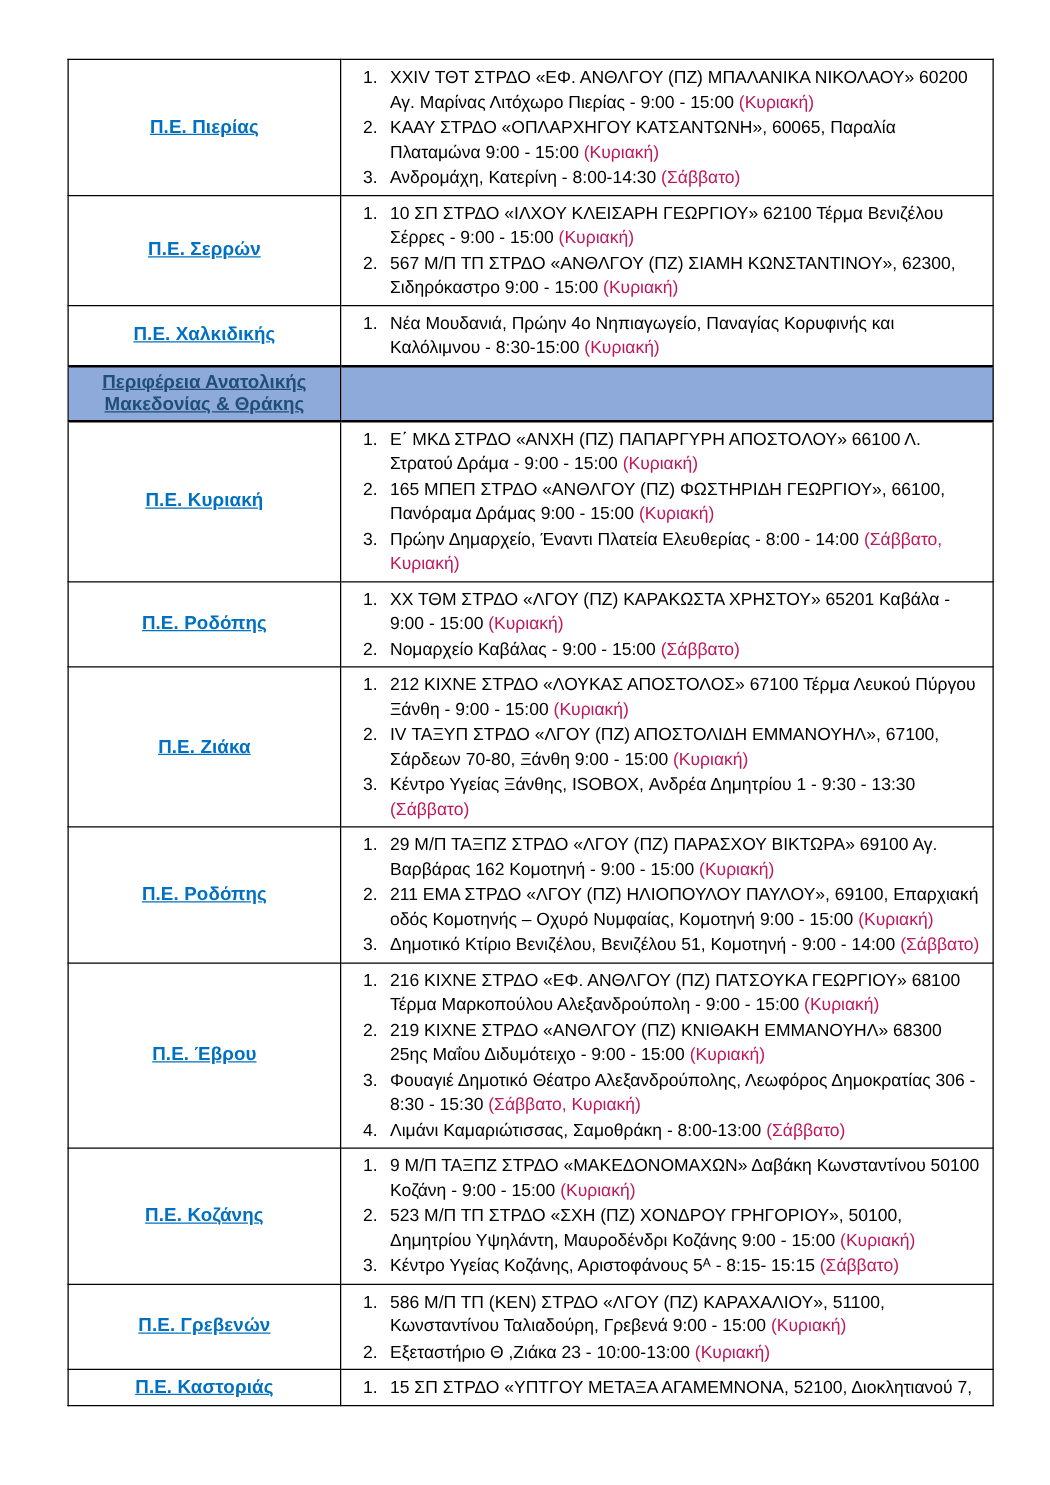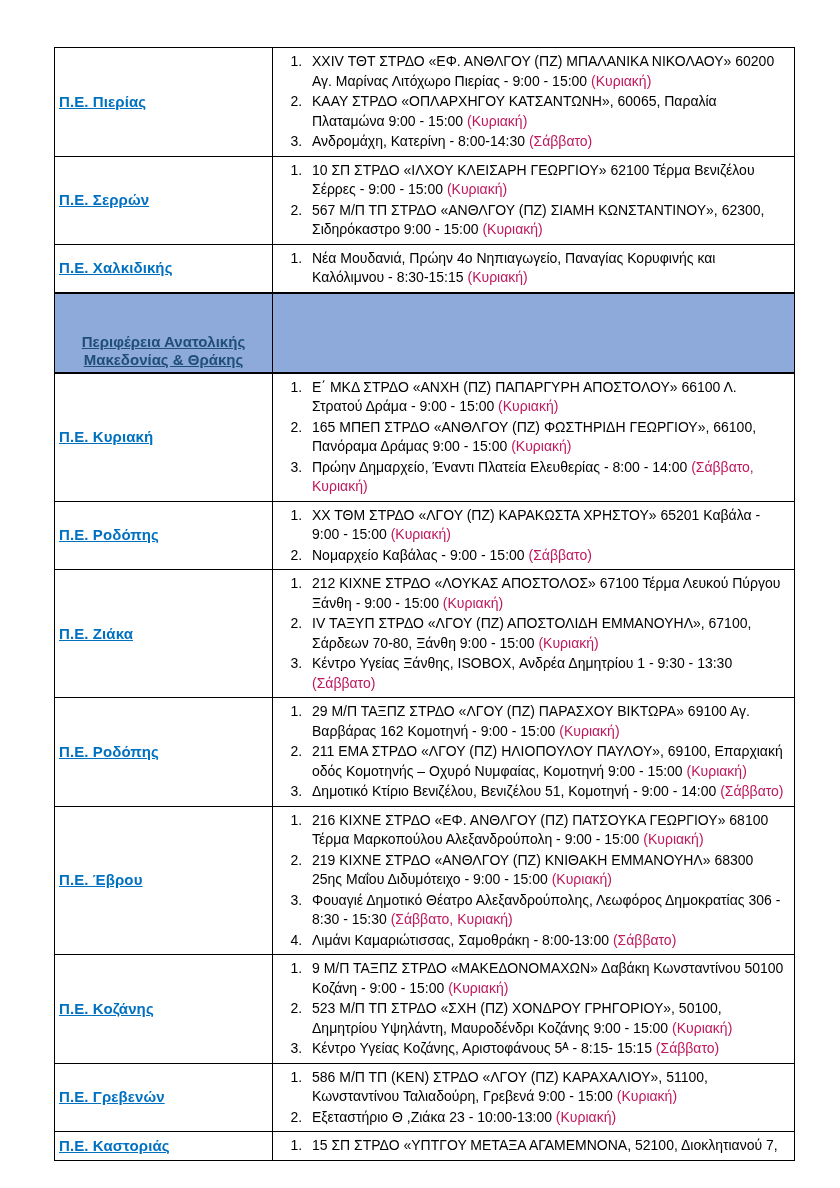--- a/index.html
+++ b/index.html
@@ -23,20 +23,21 @@
   col.c1 { width: 218px; }
   col.c2 { width: 522px; }
   td {
     border: 1px solid #000000;
     vertical-align: top;
     padding: 0;
   }
   
   td.reg-cell {
     vertical-align: middle;
+    text-align: center;
     padding: 2px 4px;
   }
   .reg-label {
     color: #0070C0;
     font-weight: bold;
     font-size: 15px;
     text-decoration: underline;
     cursor: pointer;
     letter-spacing: 0.1px;
   }
@@ -62,21 +63,20 @@
     vertical-align: middle;
   }
   .sec-label {
     color: #1F4E79;
     font-weight: bold;
     font-size: 15px;
     line-height: 18px;
     text-align: center;
     text-decoration: underline;
     padding: 3px 18px;
-    margin-top: 36px;
   }
 </style>
 </head>
 <body>
 
 <div class="page">
   <table class="sched">
     <colgroup>
       <col class="c1">
       <col class="c2">
@@ -99,21 +99,21 @@
             <ol class="loc-list">
               <li class="loc-item"><span class="it-text">10 ΣΠ ΣΤΡΔΟ «ΙΛΧΟΥ ΚΛΕΙΣΑΡΗ ΓΕΩΡΓΙΟΥ» 62100 Τέρμα Βενιζέλου Σέρρες -</span> <span class="it-time">9:00 - 15:00</span> <span class="it-day">(Κυριακή)</span></li>
               <li class="loc-item"><span class="it-text">567 Μ/Π ΤΠ ΣΤΡΔΟ «ΑΝΘΛΓΟΥ (ΠΖ) ΣΙΑΜΗ ΚΩΝΣΤΑΝΤΙΝΟΥ», 62300, Σιδηρόκαστρο</span> <span class="it-time">9:00 - 15:00</span> <span class="it-day">(Κυριακή)</span></li>
             </ol>
           </td>
         </tr>
         <tr class="reg">
           <td class="reg-cell"><span class="reg-label">Π.Ε. Χαλκιδικής</span></td>
           <td class="items-cell">
             <ol class="loc-list">
-              <li class="loc-item"><span class="it-text">Νέα Μουδανιά, Πρώην 4ο Νηπιαγωγείο, Παναγίας Κορυφινής και Καλόλιμνου -</span> <span class="it-time">8:30-15:15</span> <span class="it-day">(Κυριακή)</span></li>
+              <li class="loc-item"><span class="it-text">Νέα Μουδανιά, Πρώην 4ο Νηπιαγωγείο, Παναγίας Κορυφινής και Καλόλιμνου -</span> <span class="it-time">8:30-15:00</span> <span class="it-day">(Κυριακή)</span></li>
             </ol>
           </td>
         </tr>
         <tr class="sec">
           <td class="sec-cell">
             <div class="sec-label">Περιφέρεια Ανατολικής Μακεδονίας &amp; Θράκης</div>
           </td>
           <td class="sec-cell"></td>
         </tr>
         <tr class="reg">

